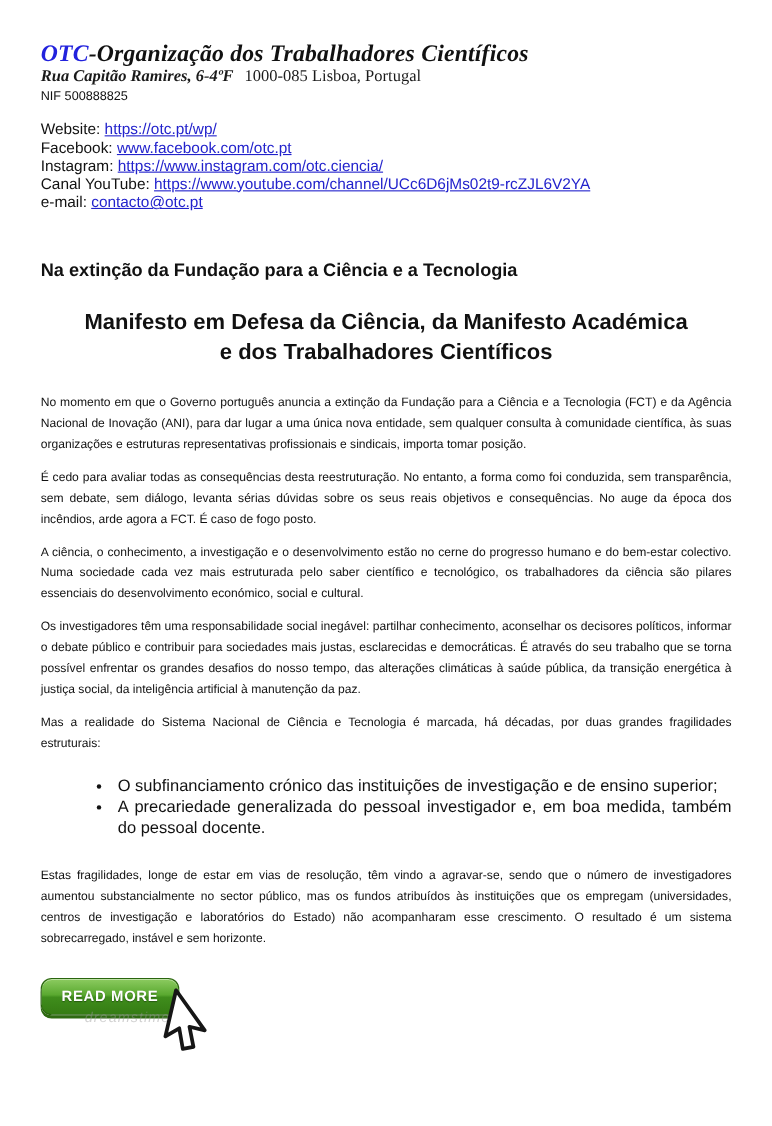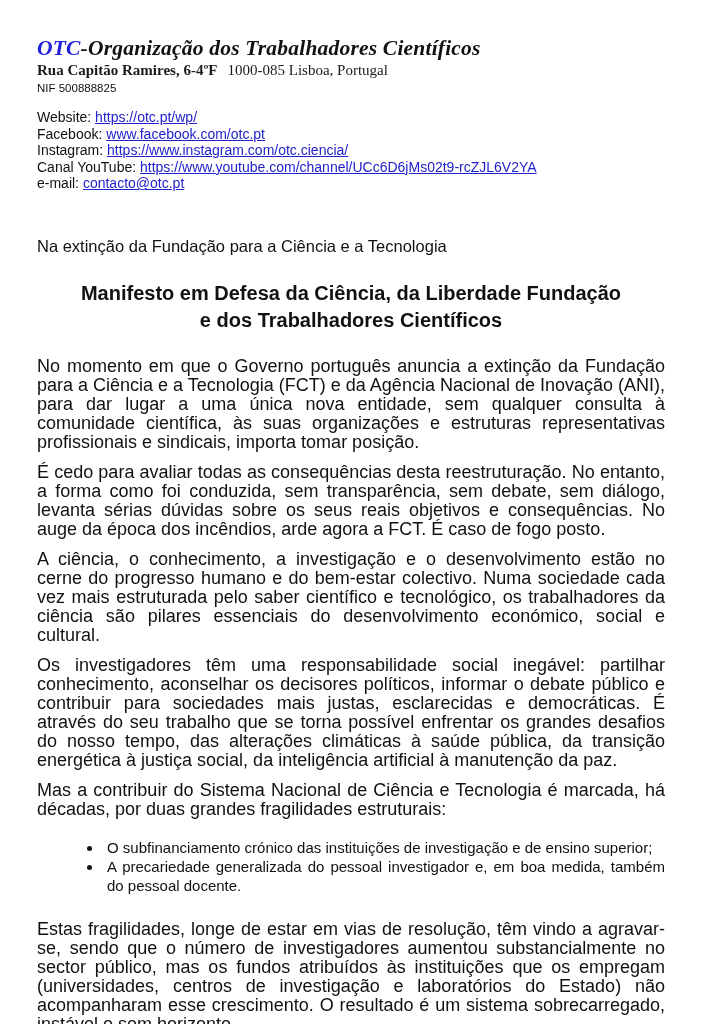--- a/index.html
+++ b/index.html
@@ -26,21 +26,21 @@
     color: #111111;
     line-height: 1.15;
   }
   .org-title .abbrev { color: #2222dd; }
   .address-line {
     font-family: "Liberation Serif", serif;
     font-size: 15px;
     margin-top: 1px;
     line-height: 1.15;
   }
-  .address-line .addr-bold { font-weight: bold; }
+  .address-line .addr-bold { font-weight: bold; font-style: italic; }
   .address-line .addr-rest { margin-left: 10px; font-weight: normal; }
   .nif-line {
     font-size: 11.5px;
     margin-top: 3px;
     color: #111111;
   }
   .contact-list { margin-top: 15px; }
   .contact-line {
     font-size: 14px;
     line-height: 16.6px;
@@ -48,38 +48,38 @@
   }
   .contact-line a {
     color: #2222cc;
     text-decoration: underline;
     cursor: pointer;
   }
 
   
   .kicker {
     margin-top: 45px;
-    font-weight: normal;
+    font-weight: bold;
     font-size: 16.5px;
     color: #111111;
   }
   .main-title {
     margin: 24px auto 0 auto;
     max-width: 552px;
     text-align: center;
     font-weight: bold;
     font-size: 20px;
     line-height: 27px;
     color: #111111;
   }
 
   
   .body-copy { margin-top: 23px; }
   .para {
-    font-size: 18px;
+    font-size: 11px;
     line-height: 19px;
     text-align: justify;
     color: #111111;
     margin-bottom: 11px;
   }
   ul.bullet-list {
     margin: 19px 0 25px 0;
     padding-left: 66px;
   }
   ul.bullet-list li {
@@ -155,28 +155,28 @@
     <div class="contact-list">
       <div class="contact-line"><span>Website: </span><a>https://otc.pt/wp/</a></div>
       <div class="contact-line"><span>Facebook: </span><a>www.facebook.com/otc.pt</a></div>
       <div class="contact-line"><span>Instagram: </span><a>https://www.instagram.com/otc.ciencia/</a></div>
       <div class="contact-line"><span>Canal YouTube: </span><a>https://www.youtube.com/channel/UCc6D6jMs02t9-rcZJL6V2YA</a></div>
       <div class="contact-line"><span>e-mail: </span><a>contacto@otc.pt</a></div>
     </div>
   </div>
 
   <div class="kicker">Na extinção da Fundação para a Ciência e a Tecnologia</div>
-  <h1 class="main-title">Manifesto em Defesa da Ciência, da Liberdade Fundação e dos Trabalhadores Científicos</h1>
+  <h1 class="main-title">Manifesto em Defesa da Ciência, da Manifesto Académica e dos Trabalhadores Científicos</h1>
 
   <div class="body-copy">
     <p class="para">No momento em que o Governo português anuncia a extinção da Fundação para a Ciência e a Tecnologia (FCT) e da Agência Nacional de Inovação (ANI), para dar lugar a uma única nova entidade, sem qualquer consulta à comunidade científica, às suas organizações e estruturas representativas profissionais e sindicais, importa tomar posição.</p>
     <p class="para">É cedo para avaliar todas as consequências desta reestruturação. No entanto, a forma como foi conduzida, sem transparência, sem debate, sem diálogo, levanta sérias dúvidas sobre os seus reais objetivos e consequências. No auge da época dos incêndios, arde agora a FCT. É caso de fogo posto.</p>
     <p class="para">A ciência, o conhecimento, a investigação e o desenvolvimento estão no cerne do progresso humano e do bem-estar colectivo. Numa sociedade cada vez mais estruturada pelo saber científico e tecnológico, os trabalhadores da ciência são pilares essenciais do desenvolvimento económico, social e cultural.</p>
     <p class="para">Os investigadores têm uma responsabilidade social inegável: partilhar conhecimento, aconselhar os decisores políticos, informar o debate público e contribuir para sociedades mais justas, esclarecidas e democráticas. É através do seu trabalho que se torna possível enfrentar os grandes desafios do nosso tempo, das alterações climáticas à saúde pública, da transição energética à justiça social, da inteligência artificial à manutenção da paz.</p>
-    <p class="para">Mas a contribuir do Sistema Nacional de Ciência e Tecnologia é marcada, há décadas, por duas grandes fragilidades estruturais:</p>
+    <p class="para">Mas a realidade do Sistema Nacional de Ciência e Tecnologia é marcada, há décadas, por duas grandes fragilidades estruturais:</p>
 
     <ul class="bullet-list">
       <li>O subfinanciamento crónico das instituições de investigação e de ensino superior;</li>
       <li>A precariedade generalizada do pessoal investigador e, em boa medida, também do pessoal docente.</li>
     </ul>
 
     <p class="para">Estas fragilidades, longe de estar em vias de resolução, têm vindo a agravar-se, sendo que o número de investigadores aumentou substancialmente no sector público, mas os fundos atribuídos às instituições que os empregam (universidades, centros de investigação e laboratórios do Estado) não acompanharam esse crescimento. O resultado é um sistema sobrecarregado, instável e sem horizonte.</p>
   </div>
 
   <div class="cta-row">

